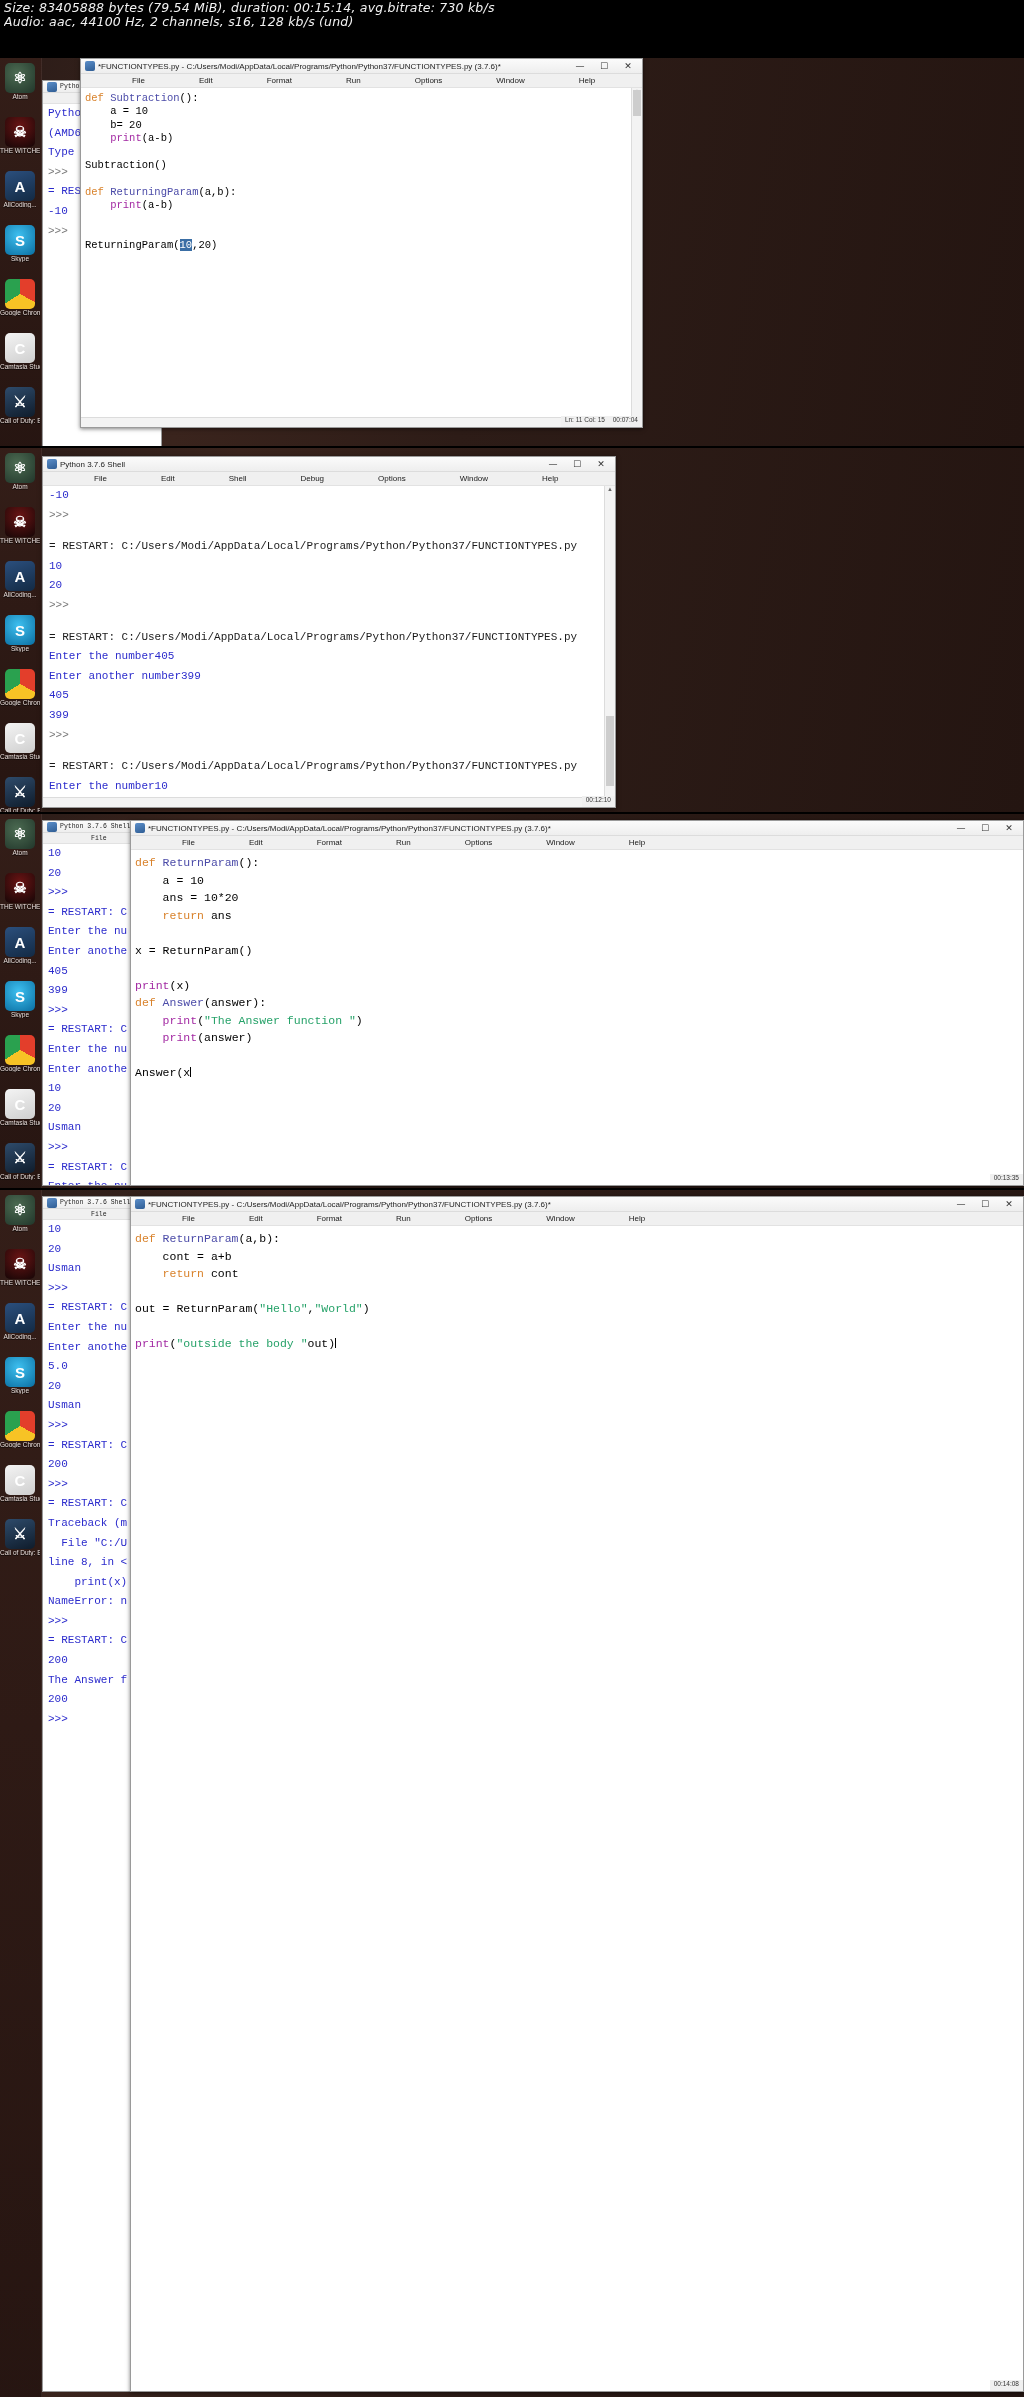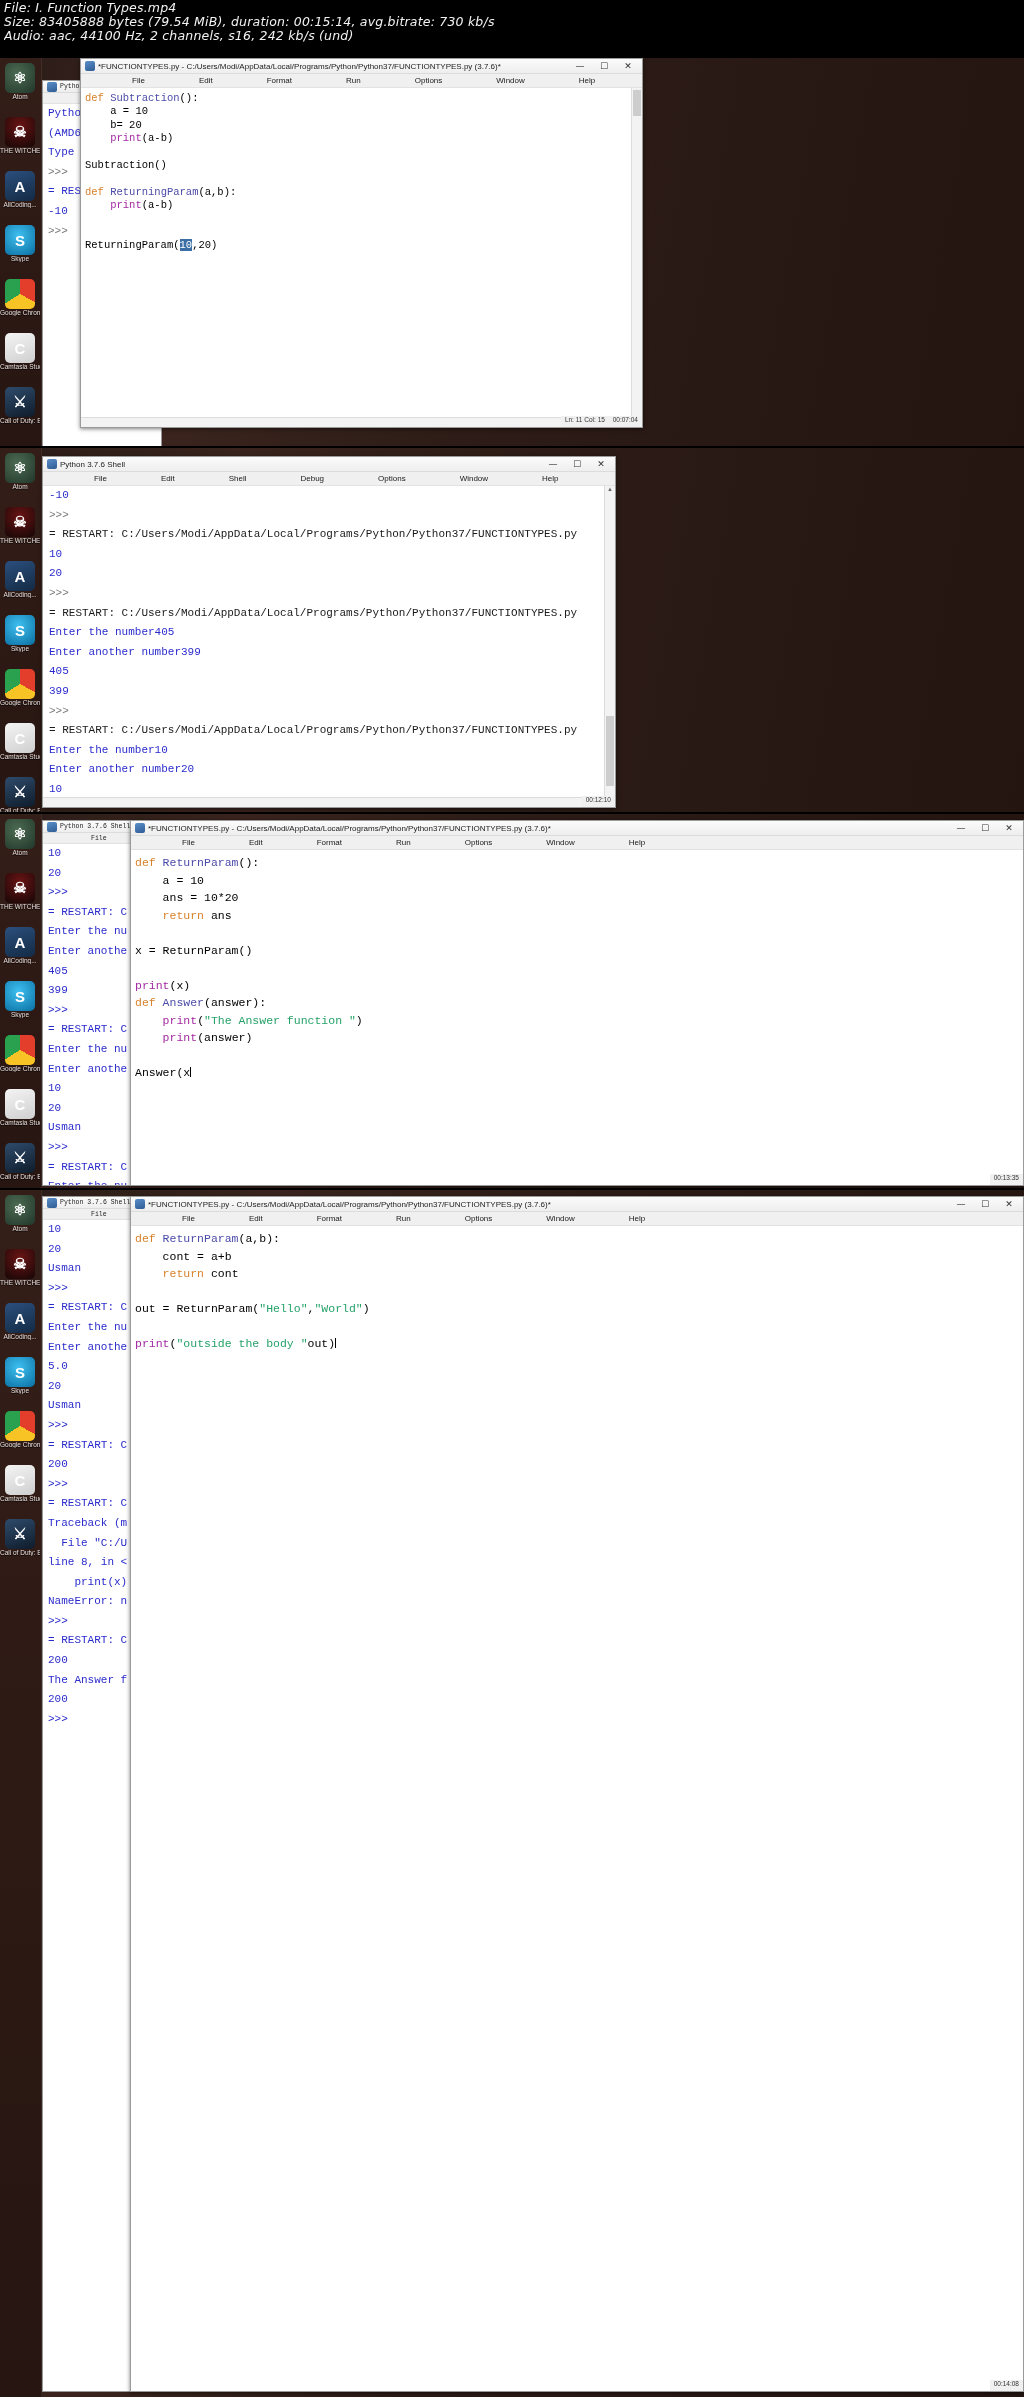--- a/index.html
+++ b/index.html
@@ -104,21 +104,21 @@
   .sel { background:#3a6ea5; color:#fff; }
   .caret { display:inline-block; width:1px; height:10px; background:#000; vertical-align:-1px; }
 
   
   .shellarea {
     background:#fff; position:absolute; left:0; right:0; bottom:0; top:29px;
     font-family:"Liberation Mono", monospace; font-size:11px; line-height:19.6px;
     padding:0 0 0 6px; color:#2b2bcc; overflow:hidden; white-space:pre;
   }
   .shellarea .pr { color:#7a7a7a; }
-  .shellarea .rs { color:#1a1a1a; }
+  .shellarea .rs { color:#1a1a1a;margin-top:12px; }
 
   
   .minishell {
     position:absolute; background:#fff; border:1px solid #9a9a9a;
     font-family:"Liberation Mono", monospace; overflow:hidden;
   }
   .minishell .titlebar { font-size:6.5px; height:12px; }
   .minishell .menubar { font-size:6.5px; height:11px; gap:5px; padding:0 3px; }
   .minishell .body {
     position:absolute; top:23px; left:0; right:0; bottom:0; background:#fff;
@@ -127,23 +127,22 @@
   .watermark {
     position:absolute; left:280px; top:46%; font-size:26px; color:rgba(255,255,255,.16);
     font-family:"Liberation Serif", serif; letter-spacing:3px; pointer-events:none;
   }
   .divline { position:absolute; left:0; width:1024px; height:2px; background:#000; }
 </style>
 </head>
 <body>
 
 <div id="meta">
-  <div>File: I. Function Types.mp4</div>
   <div>Size: 83405888 bytes (79.54 MiB), duration: 00:15:14, avg.bitrate: 730 kb/s</div>
-  <div>Audio: aac, 44100 Hz, 2 channels, s16, 242 kb/s (und)</div>
+  <div>Audio: aac, 44100 Hz, 2 channels, s16, 128 kb/s (und)</div>
 </div>
 
 <div class="panel" style="top:58px;height:390px;">
   <div class="desk"></div>
   <div class="launcher">
       <div class="lnk">
         <div class="ico i-atom">⚛</div>
         <div class="cap">Atom</div>
       </div>
       <div class="lnk">

